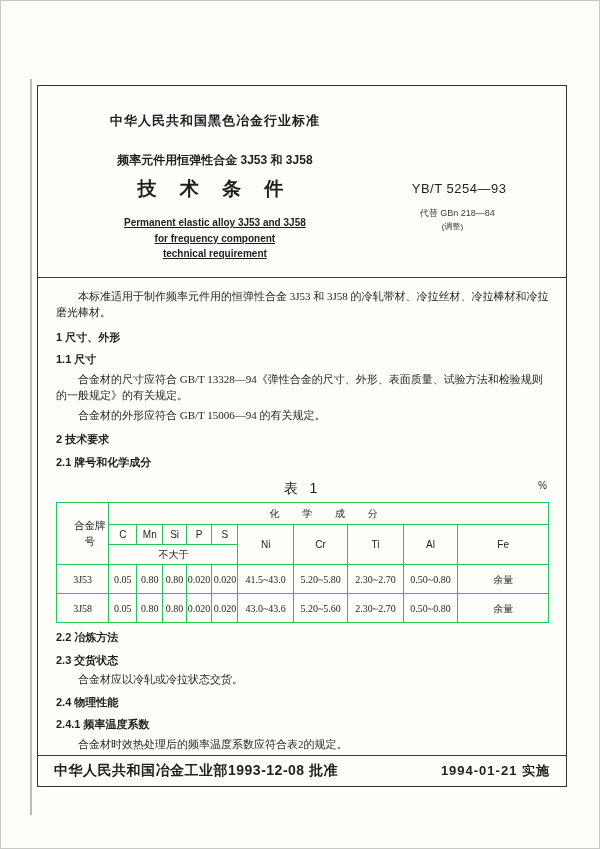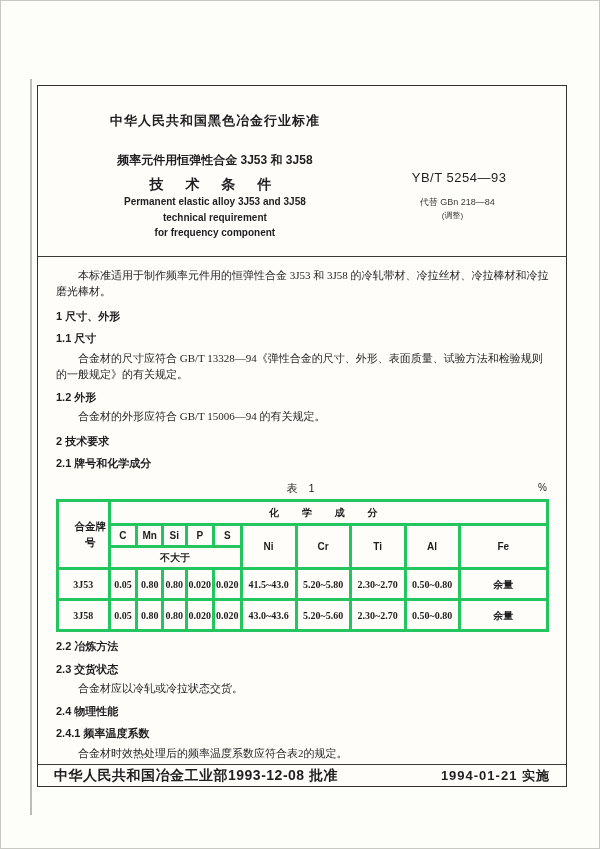--- a/index.html
+++ b/index.html
@@ -28,45 +28,45 @@
     box-sizing: border-box;
     background: #fefdfa;
     display: flex; flex-direction: column;
   }
   
   .doc-header { display: flex; padding-top: 26px; }
   .header-left { width: 67%; text-align: center; }
   .header-right { width: 33%; box-sizing: border-box; padding: 58px 6px 0 20px; font-family: "Liberation Sans", sans-serif; }
   .std-type { font-size: 13px; font-weight: bold; letter-spacing: 1px; font-family: "Liberation Sans", sans-serif; }
   .title-cn-1 { margin-top: 22px; font-size: 12px; font-weight: bold; font-family: "Liberation Sans", sans-serif; }
-  .title-cn-2 { margin-top: 7px; font-size: 14px; font-weight: bold; letter-spacing: 9px; font-family: "Liberation Sans", sans-serif; }
-  .title-en { font-size: 10px; font-weight: bold; line-height: 1.55; font-family: "Liberation Sans", sans-serif; }
-  .std-no { font-size: 13px; letter-spacing: .5px; }
+  .title-cn-2 { margin-top: 7px; font-size: 19px; font-weight: bold; letter-spacing: 9px; font-family: "Liberation Sans", sans-serif; }
+  .title-en { margin-top: 13px; font-size: 10px; font-weight: bold; line-height: 1.55; font-family: "Liberation Sans", sans-serif; text-decoration: underline; }
+  .std-no { font-size: 13px; letter-spacing: .5px; margin-top: 11px; }
   .replaces { margin-top: 11px; font-size: 9px; color: #3a3a36; padding-left: 8px; }
   .replaces-note { font-size: 8px; color: #3a3a36; padding-left: 30px; margin-top: 1px; }
   .header-rule { border-top: 1.2px solid #3c3b37; margin-top: 15px; }
   
   .content { padding: 7px 17px 0 18px; font-size: 11px; line-height: 1.5; }
   .para { margin: 3px 0; text-indent: 2em; }
   .heading { margin: 8px 0 3px 0; font-family: "Liberation Sans", sans-serif; font-weight: bold; font-size: 11px; }
   .heading.sub { margin: 6px 0 2px 0; }
   
   .caption-row { position: relative; text-align: center; margin-top: 8px; margin-bottom: 3px; font-family: "Liberation Sans", sans-serif; }
-  .caption { font-size: 11px; letter-spacing: 4px; text-align: center; }
+  .caption { font-size: 14px; letter-spacing: 4px; text-align: center; }
   .unit { position: absolute; right: 2px; top: 0; font-size: 10px; }
   table.chem {
     width: 100%; border-collapse: collapse;
     font-size: 10px; text-align: center;
     font-family: "Liberation Sans", sans-serif;
     margin-bottom: 6px;
   }
   table.chem th, table.chem td {
-    border: 3px solid #22c55e;
+    border: 1px solid #22c55e;
     padding: 2px 1px;
-    font-weight: bold;
+    font-weight: normal;
   }
   table.chem .group-hd { letter-spacing: 10px; padding: 3px 0; }
   table.chem .grade-hd { font-size: 10.5px; padding-left: 15px; }
   table.chem td.data { height: 24px; font-family: "Liberation Serif", serif; }
   table.chem td.grade { font-family: "Liberation Serif", serif; }
   
   .doc-footer {
     margin-top: auto;
     border-top: 1.2px solid #3c3b37;
     display: flex; justify-content: space-between; align-items: center;
@@ -84,39 +84,38 @@
 
   <div class="frame">
 
     <div class="doc-header">
       <div class="header-left">
         <div class="std-type">中华人民共和国黑色冶金行业标准</div>
         <div class="title-cn-1">频率元件用恒弹性合金 3J53 和 3J58</div>
         <div class="title-cn-2">技 术 条 件</div>
         <div class="title-en">
           <div>Permanent elastic alloy 3J53 and 3J58</div>
+          <div>for frequency component</div>
           <div>technical requirement</div>
-          <div>for frequency component</div>
         </div>
       </div>
       <div class="header-right">
         <div class="std-no">YB/T 5254—93</div>
         <div class="replaces">代替 GBn 218—84</div>
         <div class="replaces-note">(调整)</div>
       </div>
     </div>
     <div class="header-rule"></div>
 
     <div class="content">
       <p class="para">本标准适用于制作频率元件用的恒弹性合金 3J53 和 3J58 的冷轧带材、冷拉丝材、冷拉棒材和冷拉磨光棒材。</p>
 
       <div class="heading">1 尺寸、外形</div>
       <div class="heading sub">1.1 尺寸</div>
       <p class="para">合金材的尺寸应符合 GB/T 13328—94《弹性合金的尺寸、外形、表面质量、试验方法和检验规则的一般规定》的有关规定。</p>
-      <div class="heading sub">1.2 外形</div>
       <p class="para">合金材的外形应符合 GB/T 15006—94 的有关规定。</p>
 
       <div class="heading">2 技术要求</div>
       <div class="heading sub">2.1 牌号和化学成分</div>
 
       <div class="caption-row">
         <span class="caption">表 1</span>
         <span class="unit">%</span>
       </div>
 

